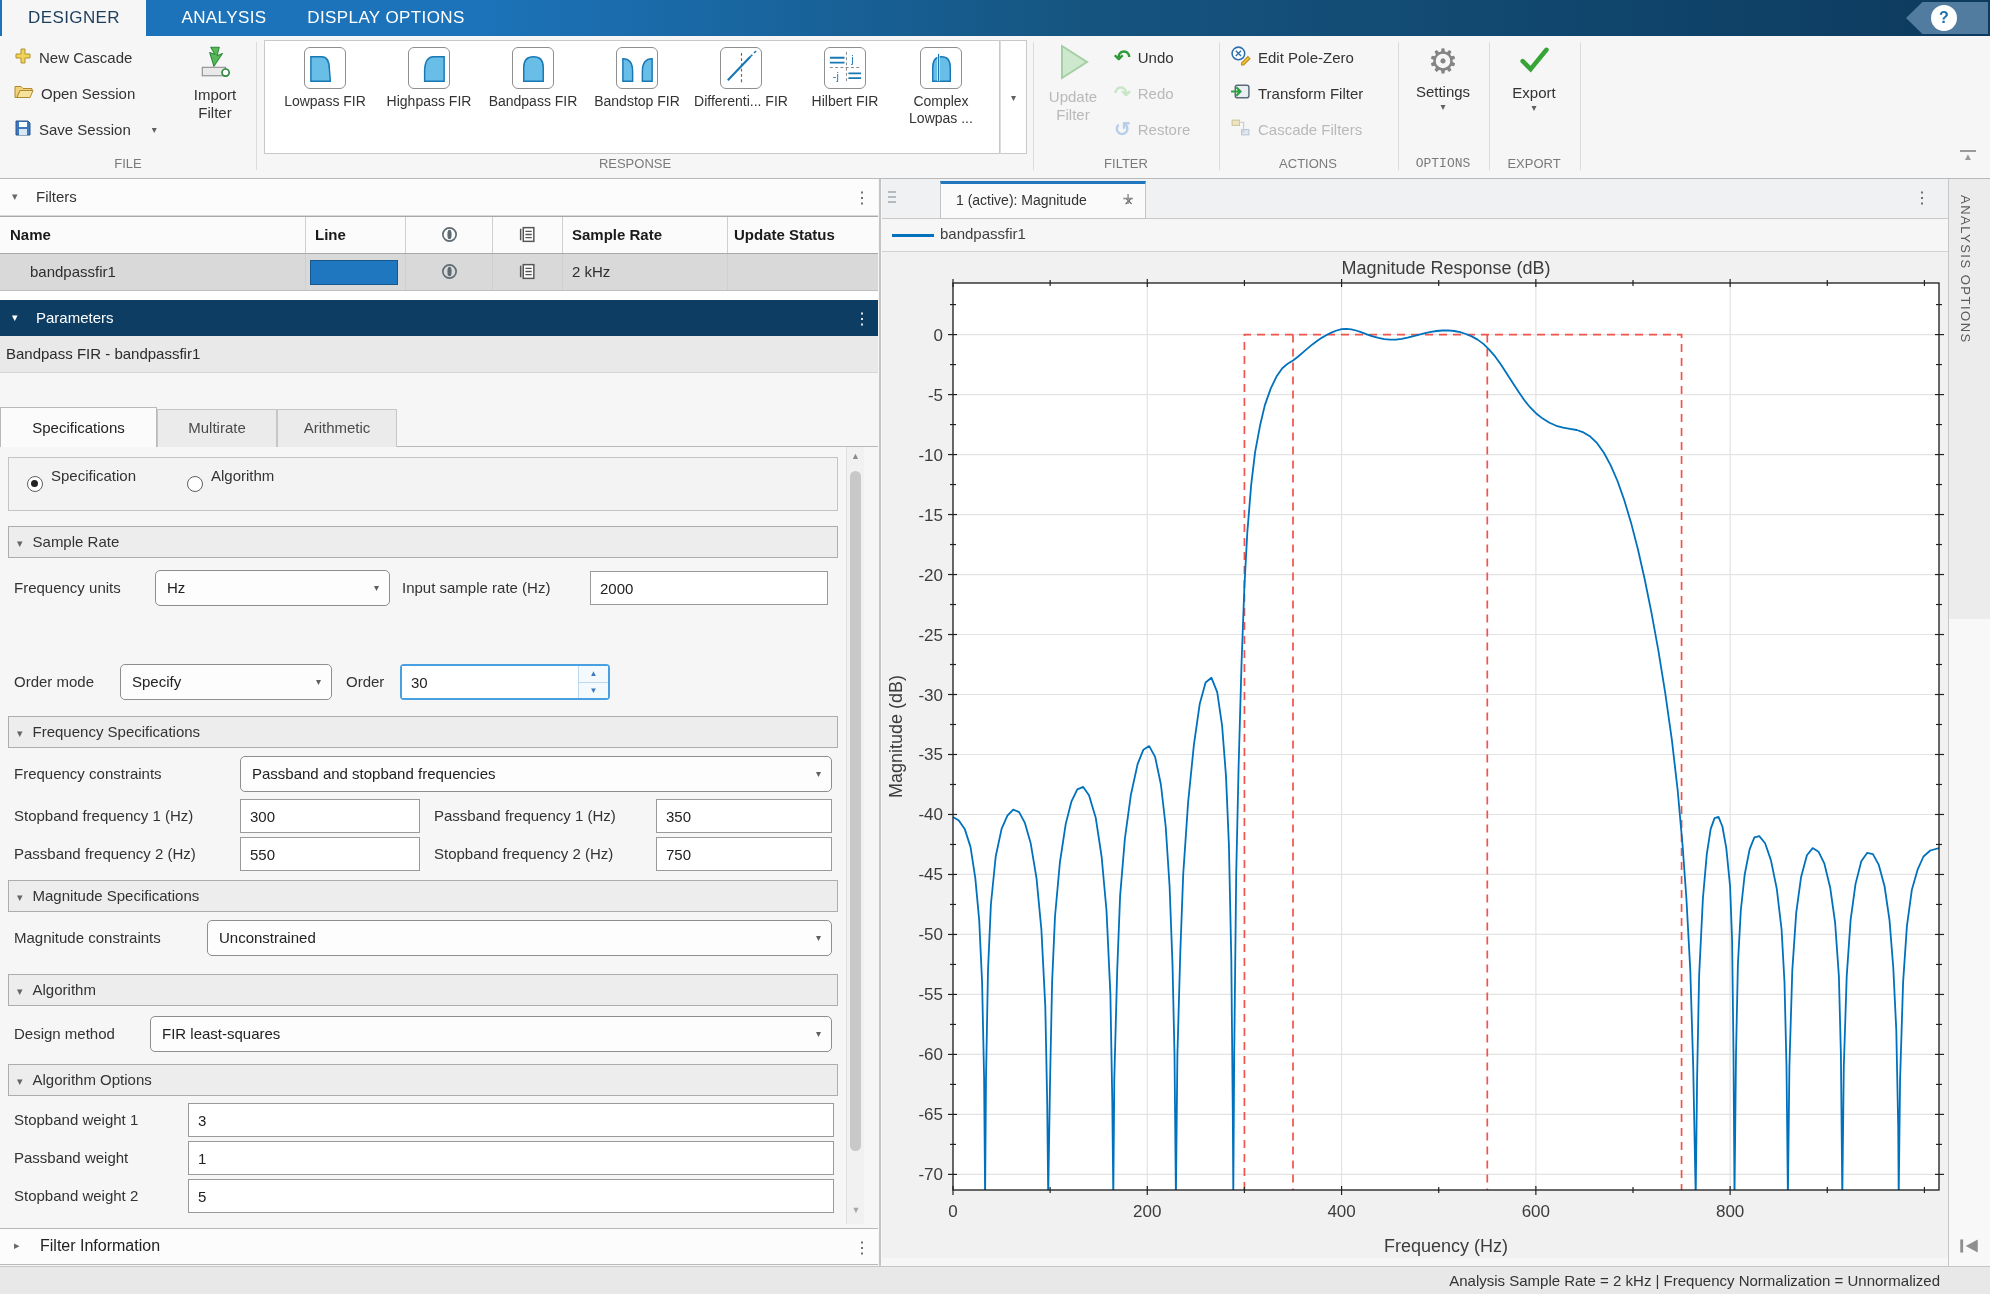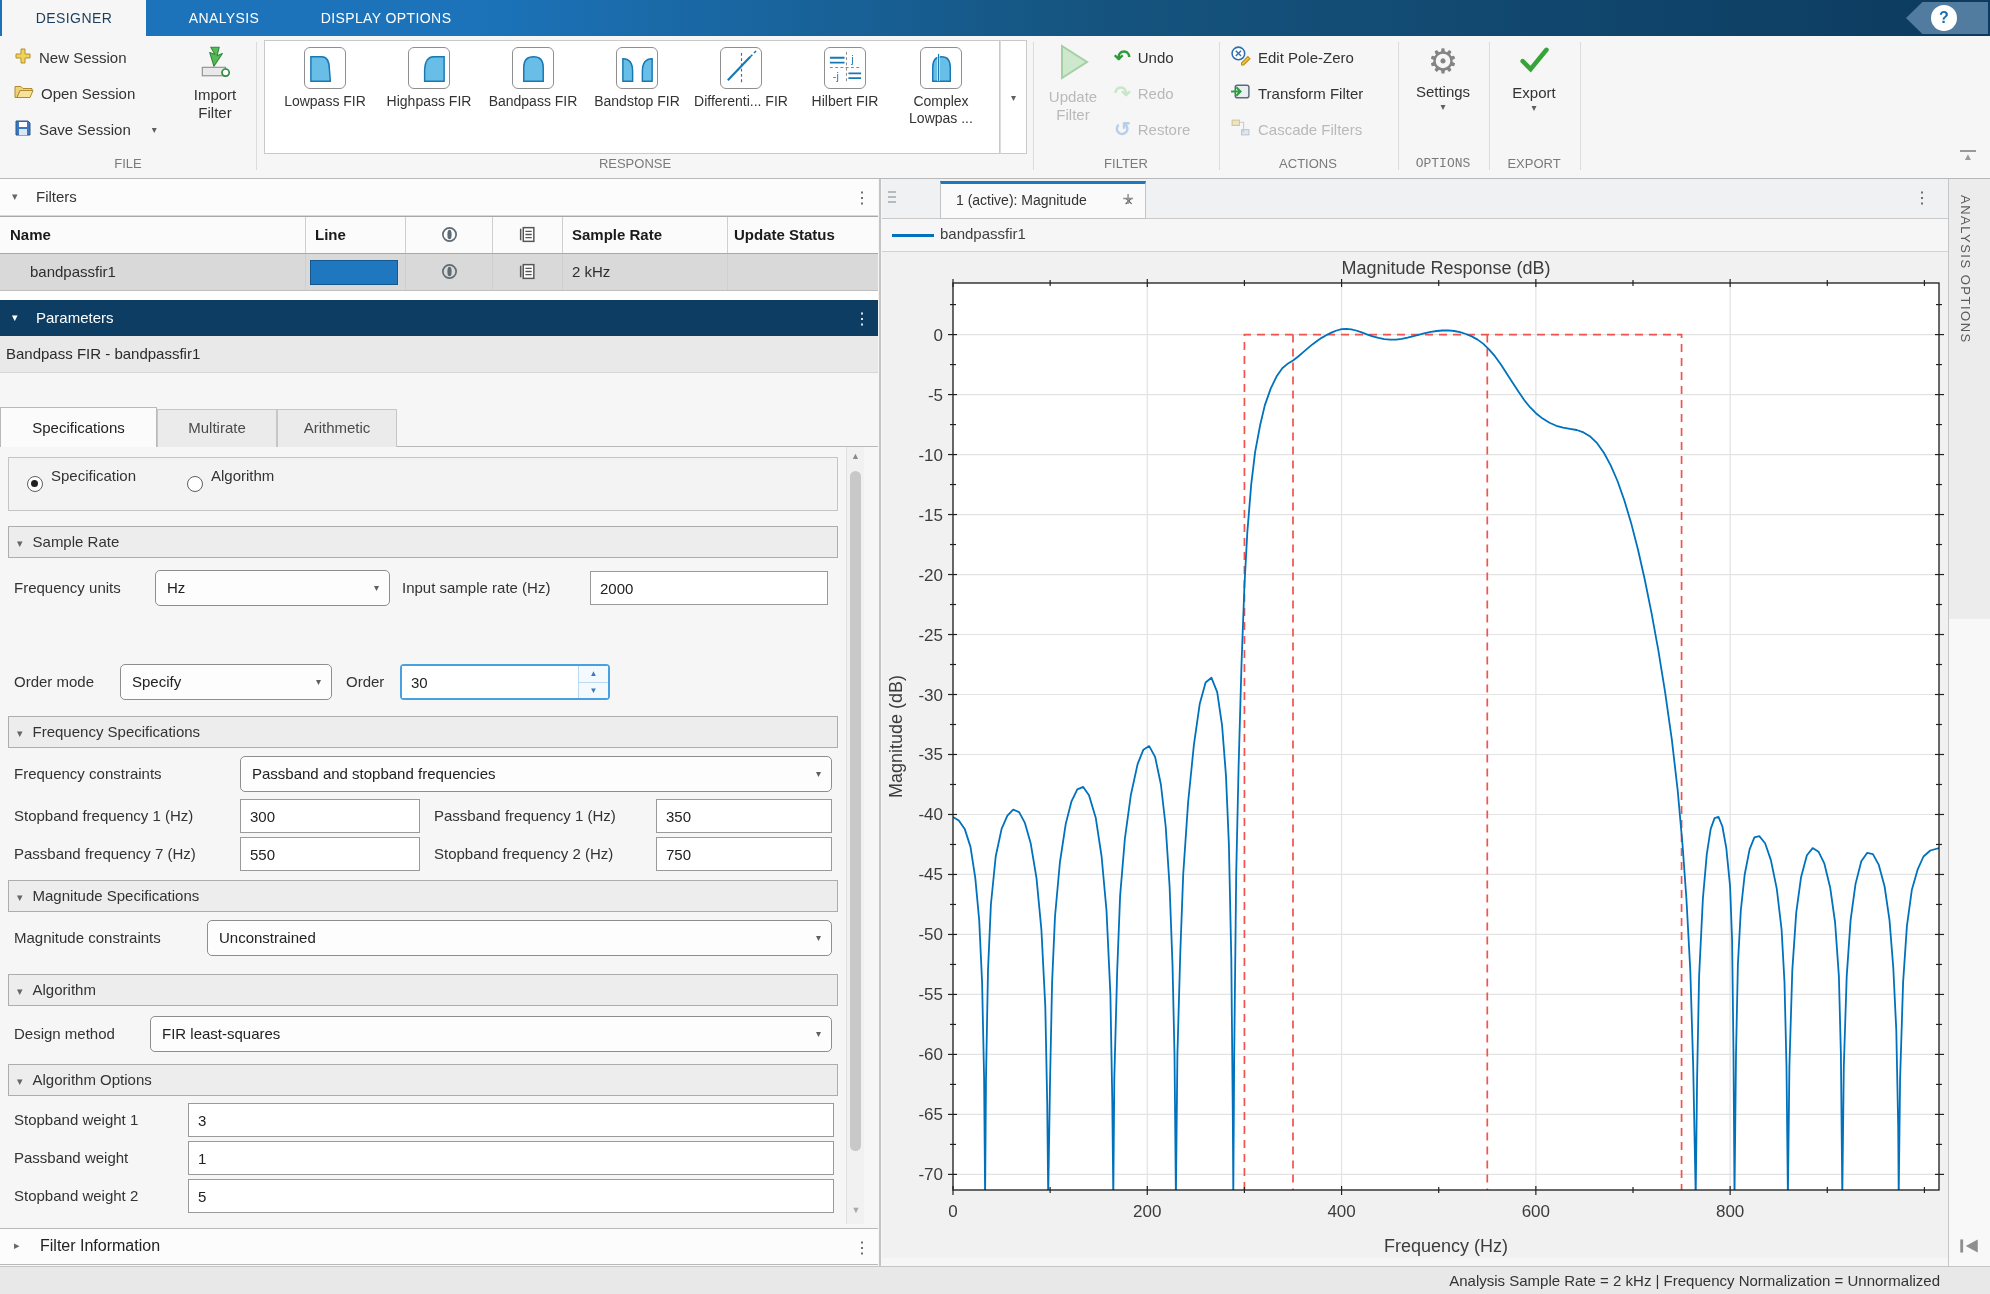--- a/index.html
+++ b/index.html
@@ -2,21 +2,21 @@
 <html><head>
 <meta charset="utf-8">
 <style>
   * { box-sizing: border-box; margin:0; padding:0; }
   html,body { width:1990px; height:1294px; }
   body { position:relative; font-family:"Liberation Sans",sans-serif; background:#f6f6f6; overflow:hidden; color:#333; }
   .abs { position:absolute; }
   
   #tabbar { left:0; top:0; width:1990px; height:36px;
     background:linear-gradient(to right,#1c73b9 0%,#1c73b9 24%,#15547f 55%,#0d3a5e 100%); }
-  .rtab { position:absolute; top:0; height:36px; line-height:36px; text-align:center; color:#fff; font-size:14px; letter-spacing:.4px; cursor:default; }
+  .rtab { position:absolute; top:0; height:36px; line-height:36px; text-align:center; color:#fff; font-size:17px; letter-spacing:.4px; cursor:default; }
   .rtab.active { background:#f6f6f6; color:#1c3d5c; }
   #toolstrip { left:0; top:36px; width:1990px; height:143px; background:#f6f6f6; border-bottom:1px solid #b9b9b9; }
   .vsep { position:absolute; top:6px; height:128px; width:1px; background:#dcdcdc; }
   .sec-label { position:absolute; top:120px; font-size:13px; color:#7a7a7a; text-align:center; }
   .tool-row { position:absolute; height:26px; display:flex; align-items:center; gap:7px; font-size:15px; color:#333; white-space:nowrap; cursor:default; }
   .tool-row.disabled { color:#b9b9b9; }
   .bigbtn { position:absolute; text-align:center; font-size:15px; color:#333; cursor:default; }
   .bigbtn .lbl { margin-top:3px; line-height:18px; }
   .bigbtn.disabled { color:#b9b9b9; }
   .ddarrow { color:#5f5f5f; font-size:10px; }
@@ -53,21 +53,21 @@
     <div class="abs" style="left:25px;top:3px;width:26px;height:26px;border-radius:50%;background:#fff;text-align:center;line-height:26px;font-size:16px;font-weight:bold;color:#1b6fae;">?</div>
   </div>
 </div>
 
 <div class="abs" id="toolstrip">
 
   <div class="tool-row" style="left:14px;top:8px;">
     <span><svg width="18" height="18" viewBox="0 0 18 18">
           <path d="M7 2h4v5h5v4h-5v5H7v-5H2V7h5z" fill="#EFD258" stroke="#B3922F"></path>
         </svg></span>
-    <span>New Session</span>
+    <span>New Cascade</span>
   </div>
   <div class="tool-row" style="left:14px;top:44px;">
     <span><svg width="20" height="17" viewBox="0 0 20 16">
           <path d="M1 3h6l2 2h9v2H6L3 14H1z" fill="#F0D27A" stroke="#AE8B31"></path>
           <path d="M6 7h13l-3 7H3z" fill="#F7E29B" stroke="#AE8B31"></path>
         </svg></span>
     <span>Open Session</span>
   </div>
   <div class="tool-row" style="left:14px;top:80px;">
     <span><svg width="18" height="18" viewBox="0 0 18 18">
@@ -306,21 +306,21 @@
     </div>
   </div>
 
   <div class="secbar" style="top:269px;"><span class="tri">▾</span><span>Frequency Specifications</span></div>
   <span class="flabel" style="left:14px;top:309px;">Frequency constraints</span>
   <div class="dd" style="left:240px;top:309px;width:592px;"><span>Passband and stopband frequencies</span><span class="ddarrow">▾</span></div>
   <span class="flabel" style="left:14px;top:351px;">Stopband frequency 1 (Hz)</span>
   <input class="txt" style="left: 240px; top: 352px; width: 180px;" value="300">
   <span class="flabel" style="left:434px;top:351px;">Passband frequency 1 (Hz)</span>
   <input class="txt" style="left: 656px; top: 352px; width: 176px;" value="350">
-  <span class="flabel" style="left:14px;top:389px;">Passband frequency 7 (Hz)</span>
+  <span class="flabel" style="left:14px;top:389px;">Passband frequency 2 (Hz)</span>
   <input class="txt" style="left: 240px; top: 390px; width: 180px;" value="550">
   <span class="flabel" style="left:434px;top:389px;">Stopband frequency 2 (Hz)</span>
   <input class="txt" style="left: 656px; top: 390px; width: 176px;" value="750">
 
   <div class="secbar" style="top:433px;"><span class="tri">▾</span><span>Magnitude Specifications</span></div>
   <span class="flabel" style="left:14px;top:473px;">Magnitude constraints</span>
   <div class="dd" style="left:207px;top:473px;width:625px;"><span>Unconstrained</span><span class="ddarrow">▾</span></div>
 
   <div class="secbar" style="top:527px;"><span class="tri">▾</span><span>Algorithm</span></div>
   <span class="flabel" style="left:14px;top:569px;">Design method</span>

